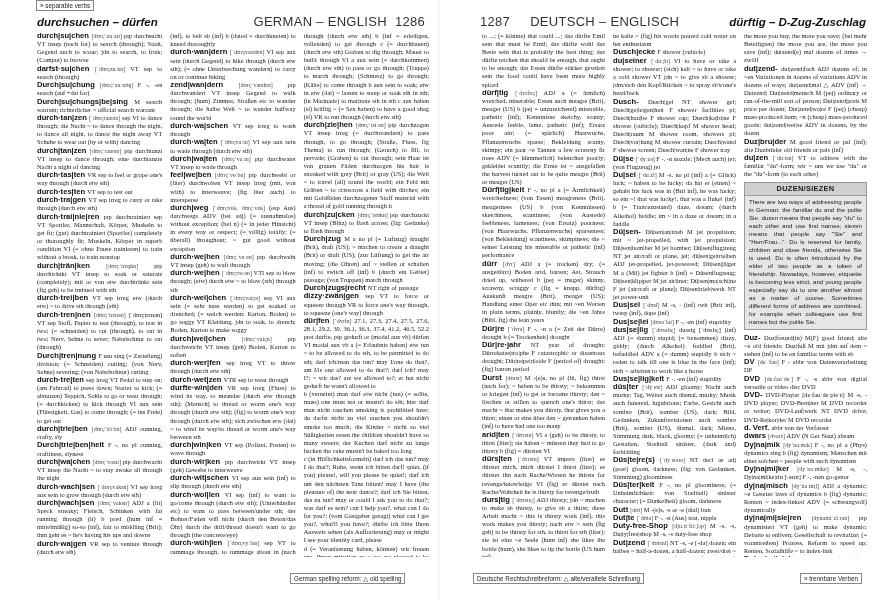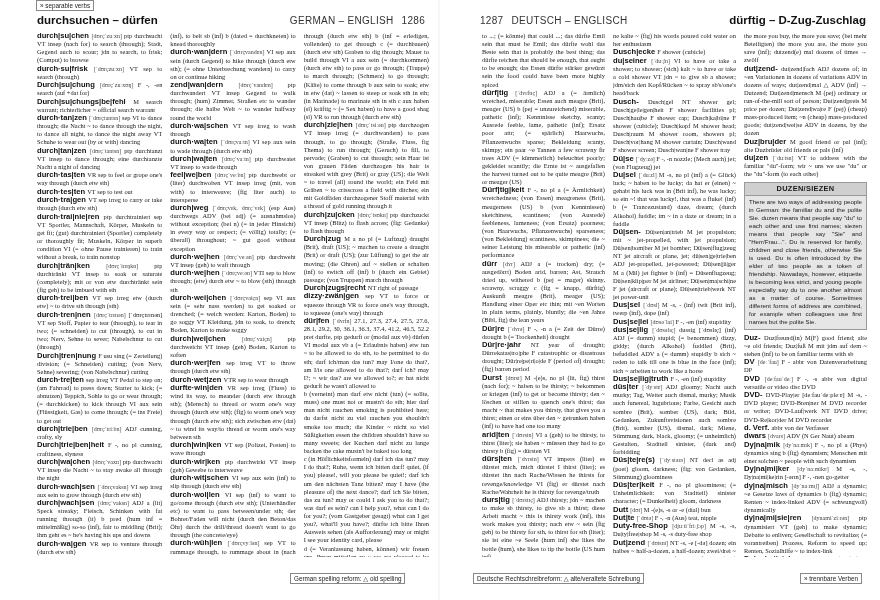--- a/index.html
+++ b/index.html
@@ -5,24 +5,24 @@
   * { box-sizing: border-box; margin: 0; padding: 0; }
   html, body { width: 880px; height: 600px; background: #ffffff; overflow: hidden; }
   body { font-family: "Liberation Serif", serif; color: #1a1a1a; position: relative; }
   .page { position: absolute; top: 0; height: 600px; width: 440px; background: #fff; }
   .page.left { left: 0; }
   .page.right { left: 440px; }
   .gutter { position: absolute; left: 438px; top: 0; width: 4px; height: 600px; background: linear-gradient(90deg, #f2f2f2, #fafafa, #f2f2f2); }
   .header { position: absolute; top: 14px; height: 16px; display: flex; align-items: baseline; }
   .left .header { left: 37px; right: 15px; justify-content: space-between; }
   .right .header { left: 40px; right: 14px; justify-content: space-between; }
-  .guide { font-family: "Liberation Sans", sans-serif; font-weight: bold; font-size: 11.5px; color: #111; }
-  .runhead { font-family: "Liberation Sans", sans-serif; font-size: 10px; letter-spacing: 0.3px; color: #333; }
+  .guide { font-family: "Liberation Sans", sans-serif; font-weight: bold; font-size: 11.5px; color: #111; font-style: italic; }
+  .runhead { font-family: "Liberation Sans", sans-serif; font-size: 13px; letter-spacing: 0.3px; color: #333; }
   .runhead .pnum { margin-left: 8px; }
-  .right .runhead .pnum { margin-left: 0; margin-right: 8px; }
+  .right .runhead .pnum { margin-left: 0; margin-right: 20px; }
   .cols { position: absolute; top: 32px; height: 525px; display: flex; gap: 8px; }
   .left .cols { left: 37px; width: 392px; }
   .right .cols { left: 42px; width: 385px; }
   .col { flex: 1; overflow: hidden; font-size: 6.4px; line-height: 8.1px; text-align: justify; }
   .entry { margin-bottom: 0.3px; }
   .hw { font-family: "Liberation Sans", sans-serif; font-weight: bold; font-size: 7.6px; color: #111; }
   .ipa { color: #444; font-size: 6px; }
   .box { background: #e6e6e6; border: 0.6px solid #9a9a9a; margin: 3px 0 4px; padding: 0 0 3px; }
   .box-title { background: #cfcfcf; font-family: "Liberation Sans", sans-serif; font-weight: bold; font-size: 7.4px; text-align: center; padding: 2px 16px; letter-spacing: 0.3px; border-bottom: 0.6px solid #9a9a9a; }
   .box-body { padding: 2px 4px 0; font-family: "Liberation Sans", sans-serif; font-size: 6.1px; line-height: 8px; text-align: justify; }
@@ -32,23 +32,23 @@
 <body>
 
 <div class="page left">
   <div class="header">
     <span class="guide">durchsuchen – dürfen</span>
     <span class="runhead"><span>GERMAN – ENGLISH</span><span class="pnum">1286</span></span>
   </div>
   <div class="cols">
     <div class="col">
         <div class="entry"><span class="hw">durch|su|chen </span><span class="ipa">[dʊrçˈzuːxn] </span><span>ptp durchsucht VT insep (nach for) to search (through); Stadt, Gegend auch to scour; jdn to search, to frisk; (Comput) to browse</span></div>
-        <div class="entry"><span class="hw">durch·su|frisk </span><span class="ipa">[ˈdʊrçzuːxn] </span><span>VT sep to search (through)</span></div>
+        <div class="entry"><span class="hw">darfst·su|chen </span><span class="ipa">[ˈdʊrçzuːxn] </span><span>VT sep to search (through)</span></div>
         <div class="entry"><span class="hw">Durch|su|chung </span><span class="ipa">[dʊrçˈzuːxʊŋ] </span><span>F -, -en search (auf +dat for)</span></div>
-        <div class="entry"><span class="hw">Durch|su|chungs|be|fehl </span><span>M search warrant; richterlicher ~ official search warrant</span></div>
+        <div class="entry"><span class="hw">Durch|su|chungs|be|sing </span><span>M search warrant; richterlicher ~ official search warrant</span></div>
         <div class="entry"><span class="hw">durch·tan|zen </span><span class="ipa">[ˈdʊrçtantsn] </span><span>sep VI to dance through; die Nacht ~ to dance through the night, to dance all night, to dance the night away VT Schuhe to wear out (by or with) dancing</span></div>
         <div class="entry"><span class="hw">durch|tan|zen </span><span class="ipa">[dʊrçˈtantsn] </span><span>ptp durchtanzt VT insep to dance through; eine durchtanzte Nacht a night of dancing</span></div>
         <div class="entry"><span class="hw">durch·tas|ten </span><span>VR sep to feel or grope one's way through (durch etw sth)</span></div>
         <div class="entry"><span class="hw">durch·tes|ten </span><span>VT sep to test out</span></div>
         <div class="entry"><span class="hw">durch·tra|gen </span><span>VT sep irreg to carry or take through (durch etw sth)</span></div>
         <div class="entry"><span class="hw">durch·trai|nie|ren </span><span>ptp durchtrainiert sep VT Sportler, Mannschaft, Körper, Muskeln to get fit; (gut) durchtrainiert (Sportler) completely or thoroughly fit; Muskeln, Körper in superb condition VI (= ohne Pause trainieren) to train without a break, to train nonstop</span></div>
         <div class="entry"><span class="hw">durch|trän|ken </span><span class="ipa">[dʊrçˈtrɛŋkn] </span><span>ptp durchtränkt VT insep to soak or saturate (completely); mit or von etw durchtränkt sein (fig geh) to be imbued with sth</span></div>
         <div class="entry"><span class="hw">durch·trei|ben </span><span>VT sep irreg etw (durch etw) ~ to drive sth through (sth)</span></div>
         <div class="entry"><span class="hw">durch·tren|nen </span><span class="ipa">[dʊrçˈtrɛnən] </span><span>[ˈdʊrçtrɛnən] VT sep Stoff, Papier to tear (through), to tear in two; (= schneiden) to cut (through), to cut in two; Nerv, Sehne to sever; Nabelschnur to cut (through)</span></div>
         <div class="entry"><span class="hw">Durch|tren|nung </span><span>F usu sing (= Zerteilung) division; (= Schneiden) cutting; (von Nerv, Sehne) severing; (von Nabelschnur) cutting</span></div>
@@ -124,21 +124,21 @@
         <div class="entry"><span>ne kalte ~ (fig) his words poured cold water on her enthusiasm</span></div>
         <div class="entry"><span class="hw">Dusch|ecke </span><span>F shower (cubicle)</span></div>
         <div class="entry"><span class="hw">du|seiner </span><span class="ipa">[ˈduːʃn] </span><span>VI to have or take a shower; to shower; (sich) kalt ~ to have or take a cold shower VT jdn ~ to give sb a shower; jdm/sich den Kopf/Rücken ~ to spray sb's/one's head/back</span></div>
         <div class="entry"><span class="hw">Dusch- </span><span>Dusch|gel NT shower gel; Dusch|ge|le|gen|heit F shower facilities pl; Dusch|hau|be F shower cap; Dusch|ka|bi|ne F shower (cubicle); Dusch|kopf M shower head; Dusch|raum M shower room, showers pl; Dusch|vor|hang M shower curtain; Dusch|wand F shower screen; Dusch|wan|ne F shower tray</span></div>
         <div class="entry"><span class="hw">Dü|se </span><span class="ipa">[ˈdyːzə] </span><span>F -, -n nozzle; (Mech auch) jet; (von Flugzeug) jet</span></div>
         <div class="entry"><span class="hw">Du|sel </span><span class="ipa">[ˈduːzl] </span><span>M -s, no pl (inf) a (= Glück) luck; ~ haben to be lucky; da hat er (einen) ~ gehabt his luck was in (Brit inf), he was lucky; so ein ~! that was lucky!, that was a fluke! (inf) b (= Trancezustand) daze, dream; (durch Alkohol) fuddle; im ~ in a daze or dream; in a fuddle</span></div>
         <div class="entry"><span class="hw">Dü|sen- </span><span>Dü|sen|an|trieb M jet propulsion; mit ~ jet-propelled, with jet propulsion; Dü|sen|bom|ber M jet bomber; Dü|sen|flug|zeug NT jet aircraft or plane, jet; dü|sen|ge|trie|ben ADJ jet-propelled, jet-powered; Dü|sen|jä|ger M a (Mil) jet fighter b (inf) = Düsenflugzeug; Dü|sen|klip|per M jet airliner; Dü|sen|ma|schi|ne F jet (aircraft or plane); Dü|sen|trieb|werk NT jet power-unit</span></div>
         <div class="entry"><span class="hw">Dus|sel </span><span class="ipa">[ˈdʊsl] </span><span>M -s, - (inf) twit (Brit inf), twerp (inf), dope (inf)</span></div>
         <div class="entry"><span class="hw">Dus|se|lei </span><span class="ipa">[dʊsəˈlai] </span><span>F -, -en (inf) stupidity</span></div>
         <div class="entry"><span class="hw">dus|se|lig </span><span class="ipa">[ˈdʊsəlɪç] </span><span>dussig [ˈdʊslɪç] (inf) ADJ (= dumm) stupid; (= benommen) dizzy, giddy; (durch Alkohol) fuddled (Brit), befuddled ADV a (= dumm) stupidly b sich ~ reden to talk till one is blue in the face (inf); sich ~ arbeiten to work like a horse</span></div>
-        <div class="entry"><span class="hw">Dus|se|lig|truth </span><span>F -, -en (inf) stupidity</span></div>
+        <div class="entry"><span class="hw">Dus|se|lig|keit </span><span>F -, -en (inf) stupidity</span></div>
         <div class="entry"><span class="hw">düs|ter </span><span class="ipa">[ˈdyːstɐ] </span><span>ADJ gloomy; Nacht auch murky; Tag, Wetter auch dismal, murky; Musik auch funereal, lugubrious; Farbe, Gesicht auch sombre (Brit), somber (US), dark; Bild, Gedanken, Zukunftsvisionen auch sombre (Brit), somber (US), dismal, dark; Miene, Stimmung dark, black, gloomy; (= unheimlich) Gestalten, Stadtteil sinister, (dark and) forbidding</span></div>
         <div class="entry"><span class="hw">Düs|te|re(s) </span><span class="ipa">[ˈdyːstərə] </span><span>NT decl as adj (poet) gloom, darkness; (fig: von Gedanken, Stimmung) gloominess</span></div>
         <div class="entry"><span class="hw">Düs|ter|keit </span><span>F -, no pl gloominess; (= Unheimlichkeit: von Stadtteil) sinister character; (= Dunkelheit) gloom, darkness</span></div>
         <div class="entry"><span class="hw">Dutt </span><span class="ipa">[dʊt] </span><span>M -(e)s, -s or -e (dial) bun</span></div>
         <div class="entry"><span class="hw">Dut|te </span><span class="ipa">[ˈdʊtə] </span><span>F -, -n (Aus) teat, nipple</span></div>
         <div class="entry"><span class="hw">Duty-free-Shop </span><span class="ipa">[djuːtiˈfriːʃɔp] </span><span>M -s, -s, Du|ty|free|shop M -s, -s duty-free shop</span></div>
         <div class="entry"><span class="hw">Dut|zend </span><span class="ipa">[ˈdʊtsnt] </span><span>NT -s, -e [-də] dozen; ein halbes ~ half-a-dozen, a half-dozen; zwei/drei ~ two/three dozen; ein ~ frische or frischer (geh) Eier kostet or kosten ... a dozen fresh eggs cost(s) ...; das ~ kostet 2 Euro they cost 2 euros a dozen; ~e pl (inf) dozens pl; sie kamen in or zu dutzenden or ~en they came in (their) dozens; im ~ billiger (inf) (bei größerer Menge)</span></div>
       </div>
     <div class="col">
       <div>

